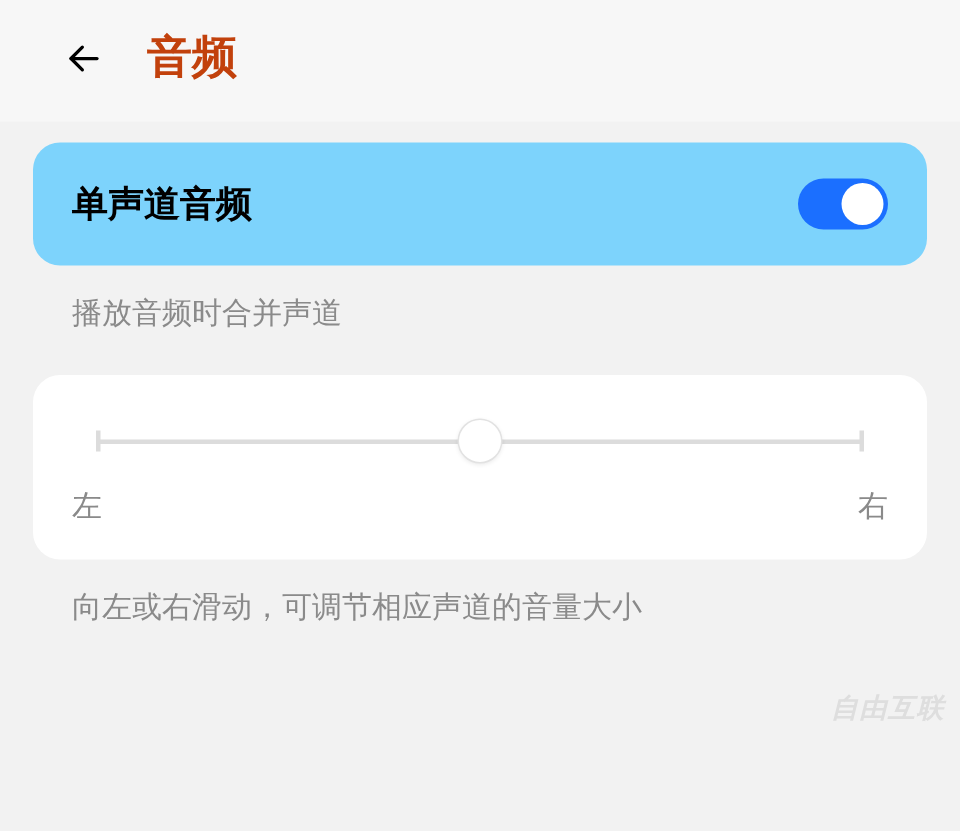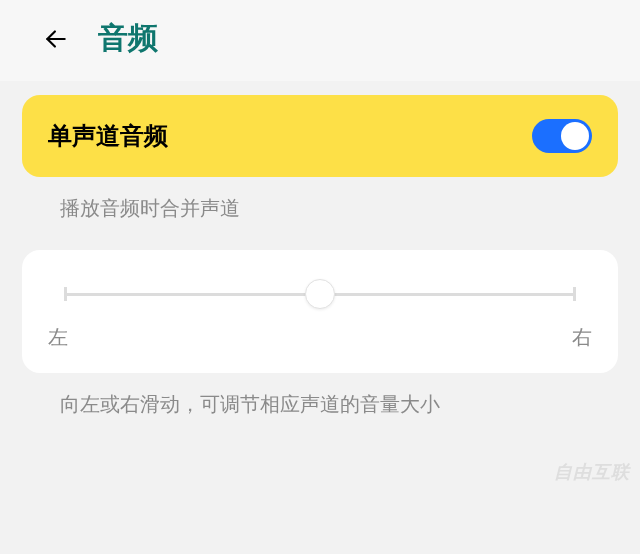--- a/index.html
+++ b/index.html
@@ -28,25 +28,25 @@
       justify-content: center;
       cursor: pointer;
     }
     .back-icon svg {
       width: 26px;
       height: 26px;
     }
     .page-title {
       font-size: 30px;
       font-weight: 600;
-      color: #0f766e;
+      color: #c2410c;
       margin-left: 28px;
     }
     .card {
-      background: #fde047;
+      background: #7dd3fc;
       border-radius: 18px;
       margin: 14px 22px 0 22px;
       padding: 24px 26px;
     }
     .row {
       display: flex;
       align-items: center;
       justify-content: space-between;
     }
     .row-title {
@@ -67,21 +67,21 @@
       right: 3px;
       top: 3px;
       width: 28px;
       height: 28px;
       background: #fff;
       border-radius: 50%;
     }
     .description {
       font-size: 20px;
       color: #8a8a8a;
-      padding: 18px 48px 4px 60px;
+      padding: 18px 48px 4px 48px;
     }
     .card-balance {
       background: #fff;
       border-radius: 18px;
       margin: 24px 22px 0 22px;
       padding: 26px 26px 22px 26px;
     }
     .balance-title {
       font-size: 24px;
       font-weight: 500;

